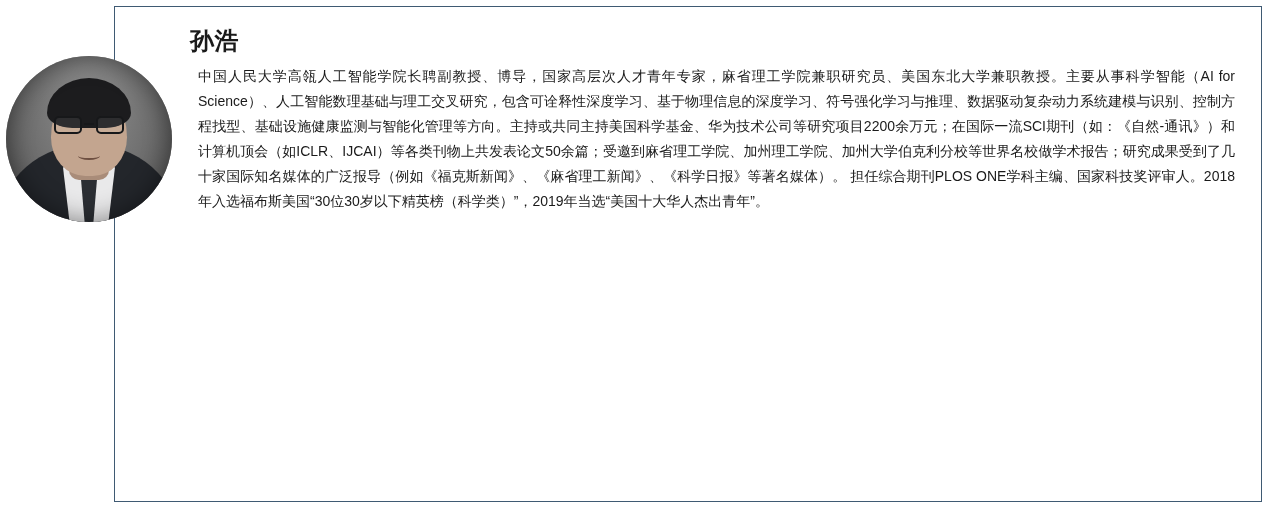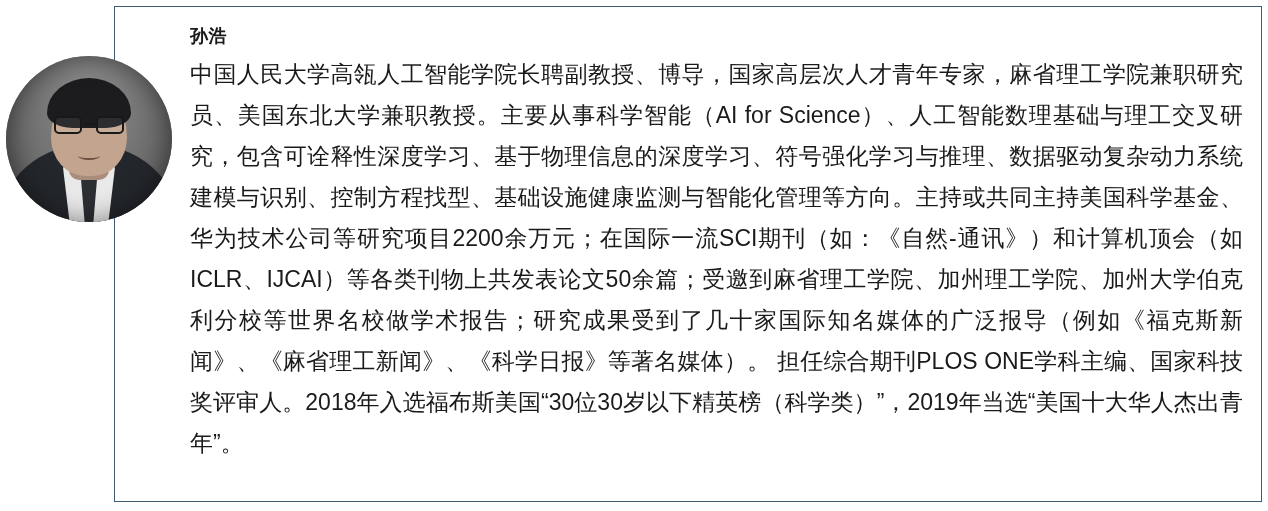--- a/index.html
+++ b/index.html
@@ -30,34 +30,34 @@
     border: 1.5px solid #3f5a73;
     background: #ffffff;
   }
   .bio-inner {
     position: absolute;
     left: 75px;
     top: 18px;
     right: 18px;
   }
   .bio-name {
-    font-size: 18px;
+    font-size: 24px;
     font-weight: bold;
     color: #1a1a1a;
     letter-spacing: 0.5px;
     margin: 0 0 6px 0;
     line-height: 1.3;
   }
   .bio-text {
-    font-size: 23px;
+    font-size: 14px;
     color: #1a1a1a;
     line-height: 1.78;
     text-align: justify;
     text-justify: inter-ideograph;
-    margin: 0;
+    margin: 8px;
     white-space: pre-wrap;
   }
   
   .portrait {
     position: absolute;
     left: 6px;
     top: 56px;
     width: 166px;
     height: 166px;
     border-radius: 50%;

